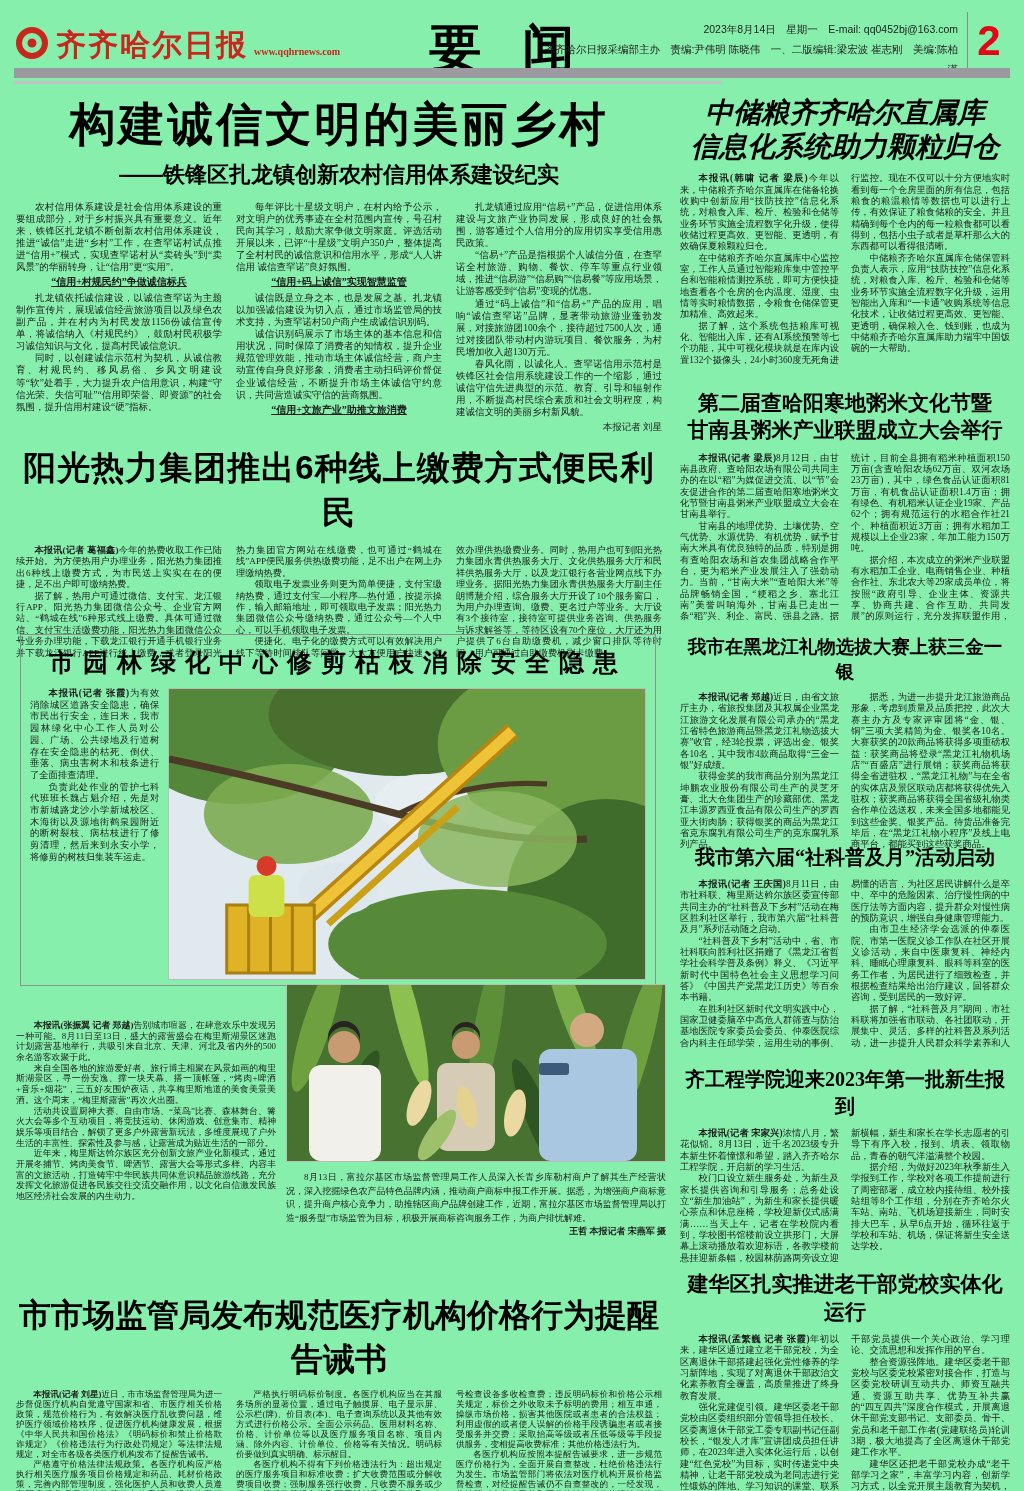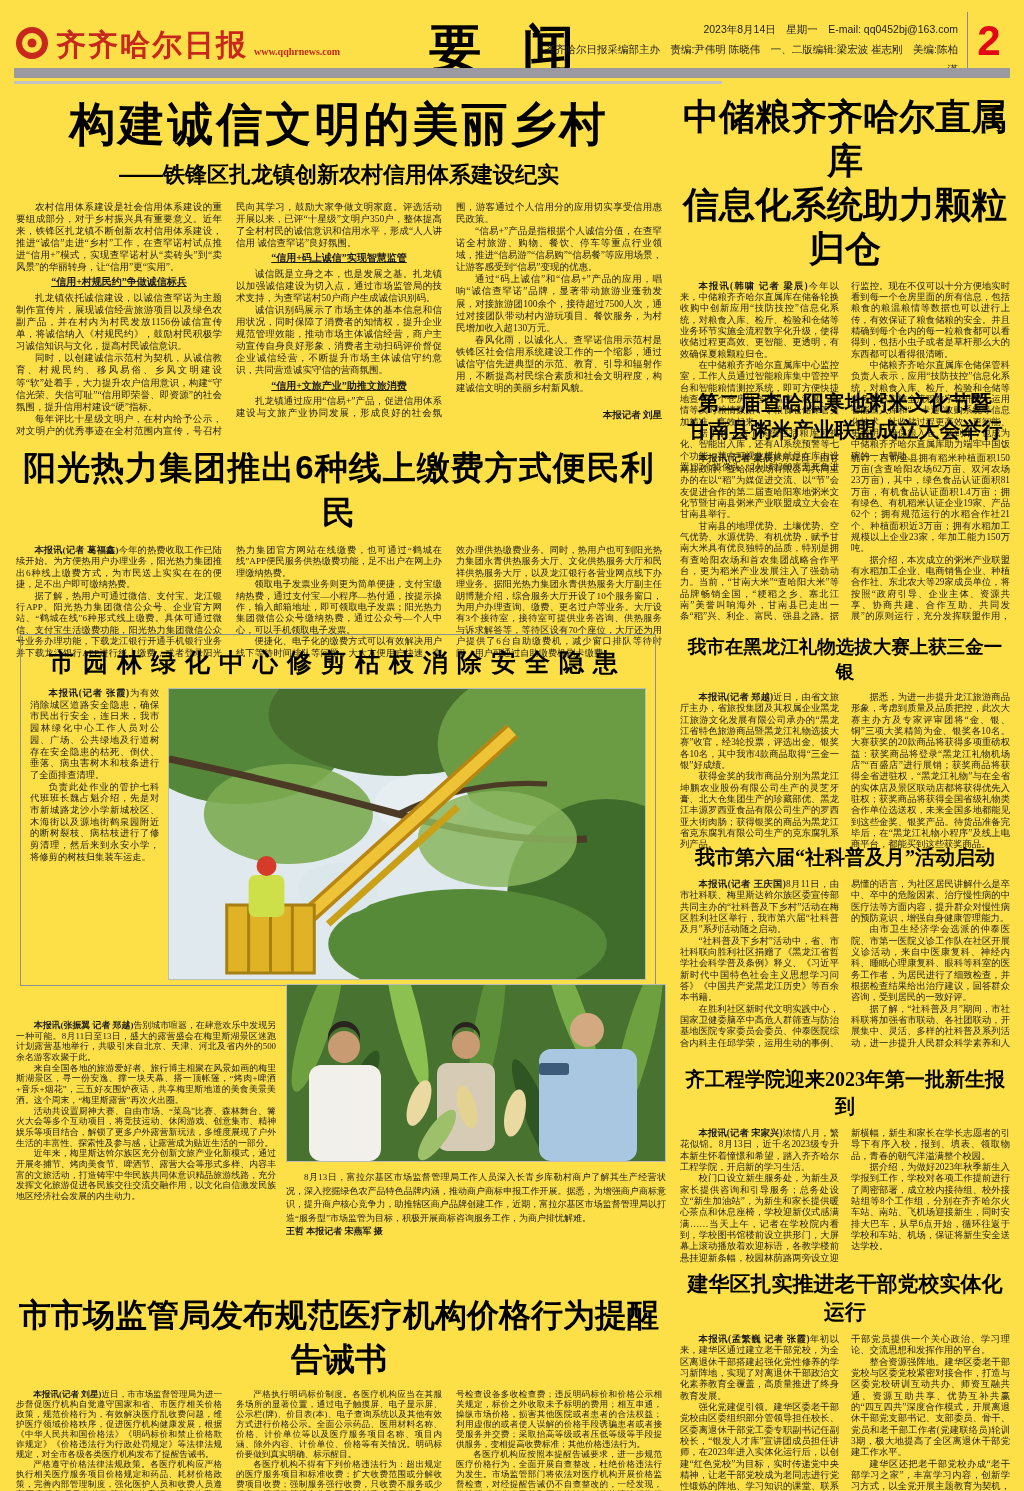--- a/index.html
+++ b/index.html
@@ -1,16 +1,16 @@
 <!DOCTYPE html>
 <html><head>
 <meta charset="utf-8">
 <style>
   html,body{margin:0;padding:0;background:#e8e8e4;}
-  .page{position:relative;width:1024px;height:1491px;margin:0 auto;background:#fde047;overflow:hidden;
+  .page{position:relative;width:1024px;height:1491px;margin:0 auto;background:#86efac;overflow:hidden;
         font-family:"Liberation Serif", serif;color:#1c1c1c;}
   
   .masthead{position:absolute;left:14px;top:16px;width:996px;height:50px;}
   .brand{position:absolute;left:0;top:8px;display:flex;align-items:flex-end;gap:6px;}
   .brand-name{font-size:30px;font-weight:bold;color:#c8271d;font-family:"DejaVu Serif",serif;letter-spacing:2px;line-height:1;}
   .brand-site{font-size:10px;color:#c8271d;font-weight:bold;padding-bottom:3px;}
   .section-title{position:absolute;left:50%;top:-2px;transform:translateX(-52%);
         font-size:52px;font-weight:900;letter-spacing:14px;color:#000;font-family:"Liberation Serif",serif;}
   .head-info{position:absolute;right:52px;top:4px;width:420px;text-align:right;
         font-size:10.5px;line-height:1.9;color:#222;font-family:"Liberation Sans",sans-serif;}
@@ -21,47 +21,47 @@
   .bar2{position:absolute;left:14px;top:81px;width:708px;height:3px;background:#c2c2c6;}
   
   .article{position:absolute;}
   .t-hei{font-family:"Liberation Sans",sans-serif;font-weight:900;color:#000;text-align:center;margin:0;}
   .t-song{font-family:"Liberation Serif",serif;font-weight:bold;color:#000;text-align:center;margin:0;}
   .body{text-align:justify;overflow:hidden;}
   .body p{margin:0;text-indent:2em;}
   .cols3{column-count:3;column-gap:14px;font-size:9.5px;line-height:1.27;}
   .cols2{column-count:2;column-gap:12px;font-size:9.3px;line-height:1.22;}
   .subhead{text-align:center;font-weight:bold;text-decoration:underline;margin:3px 0;font-size:10px;}
-  .byline{text-align:right;font-weight:bold;margin-top:15px;}
+  .byline{text-align:right;font-weight:normal;margin-top:3px;}
   
   .credit-title{font-size:46px;letter-spacing:3px;}
   .credit-sub{font-size:22px;font-weight:600;margin-top:4px;}
   .credit-body{margin-top:11px;height:240px;}
   
   .heating-title{font-size:33px;letter-spacing:1px;}
   .heating-body{margin-top:9px;height:132px;font-size:9.2px;line-height:1.24;}
   
   .garden-box{left:20px;top:634px;width:636px;height:352px;border:1px solid #8f8f8f;box-sizing:border-box;padding:8px 9px;}
   .garden-title{font-size:25px;letter-spacing:9px;margin-top:3px;}
   .garden-row{display:flex;gap:9px;margin-top:9px;}
   .garden-text{width:130px;height:288px;font-size:9.3px;line-height:1.26;}
   .photo-frame{border:1px solid #bbb;background:#dde6da;}
   
   .camping-left{position:absolute;left:0;top:6px;width:260px;}
   .camping-title{font-size:25px;letter-spacing:1px;}
   .camping-body{margin-top:20px;height:246px;font-size:8.9px;line-height:1.2;}
   .camping-right{position:absolute;left:270px;top:-10px;width:380px;}
   .caption{font-size:9px;line-height:1.5;text-align:justify;margin-top:5px;}
   .caption p{margin:0;text-indent:2em;}
-  .credit-line{text-align:left;font-weight:bold;font-size:9px;}
+  .credit-line{text-align:right;font-weight:bold;font-size:9px;}
   
   .medical-title{font-size:32px;}
   .medical-body{margin-top:8px;height:170px;font-size:8.6px;line-height:1.16;}
   
-  .grain-title{font-size:36px;line-height:1.22;}
+  .grain-title{font-size:28px;line-height:1.22;font-style:italic;}
   .grain-body{margin-top:9px;height:200px;}
   .congee-title{font-size:21px;line-height:1.3;}
   .congee-body{margin-top:8px;height:172px;}
   .gifts-title{font-size:18.5px;}
   .gifts-body{margin-top:8px;height:170px;}
   .social-title{font-size:20px;}
   .social-body{margin-top:8px;height:180px;}
   .college-title{font-size:20px;text-align:center;}
   .college-body{margin-top:8px;height:158px;}
   .jianhua-title{font-size:21px;}

